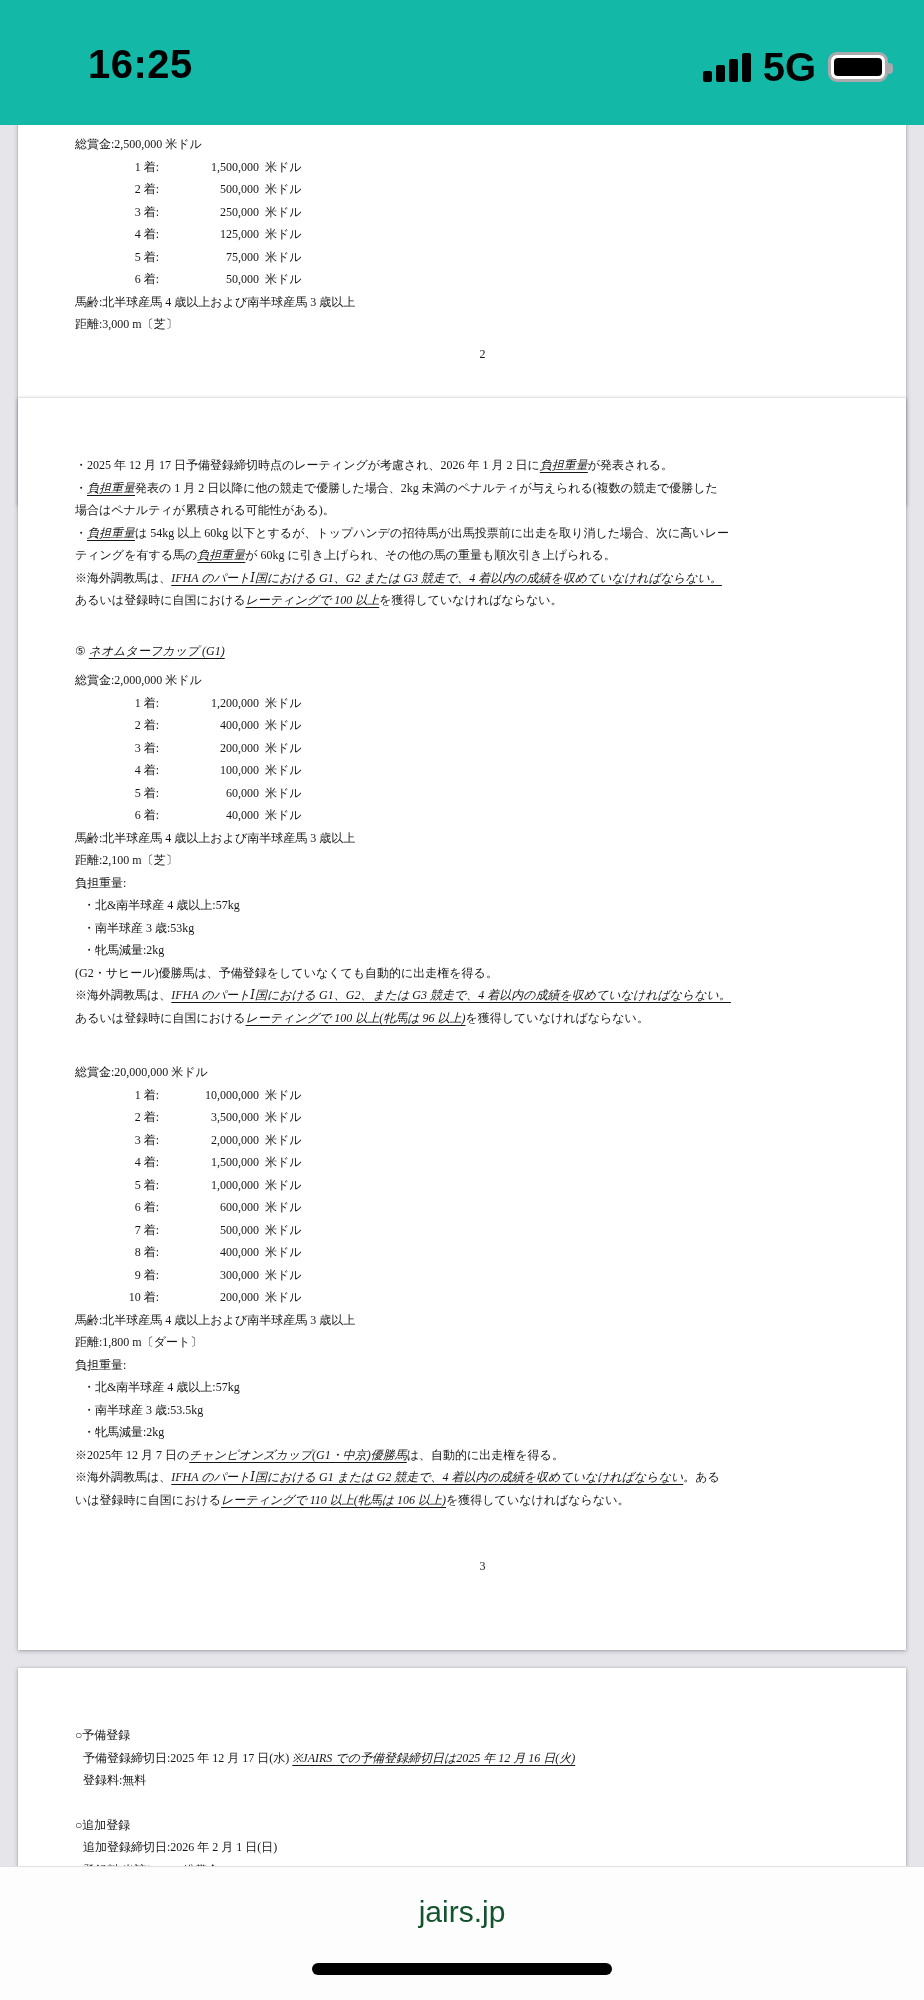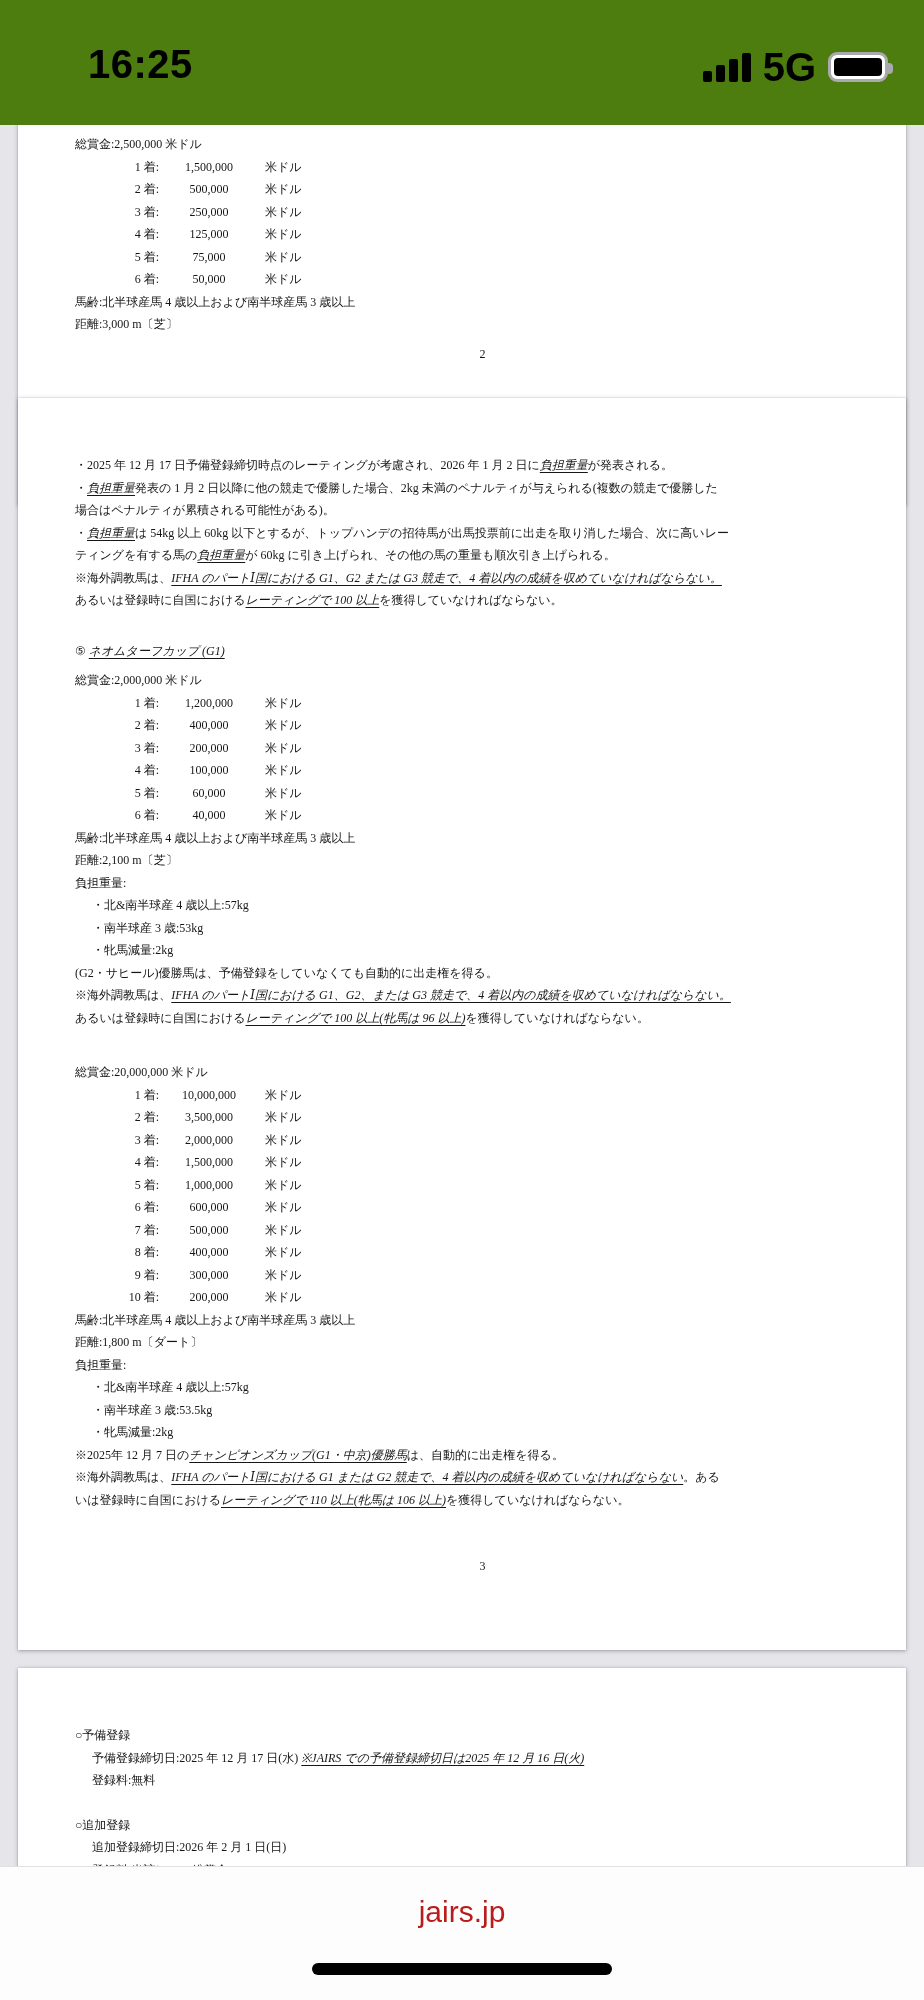--- a/index.html
+++ b/index.html
@@ -2,21 +2,21 @@
 <html><head>
 <meta charset="utf-8">
 <style>
   html,body{margin:0;padding:0;}
   body{width:924px;height:2000px;background:#fff;overflow:hidden;position:relative;
        font-family:"Liberation Serif","DejaVu Serif",serif;color:#161616;
        -webkit-font-smoothing:antialiased;}
   .screen{position:absolute;inset:0;}
 
   
-  .status-bar{position:absolute;top:0;left:0;width:924px;height:125px;background:#4d7c0f;}
+  .status-bar{position:absolute;top:0;left:0;width:924px;height:125px;background:#14b8a6;}
   .time{position:absolute;left:88px;top:42px;font-family:"Liberation Sans",sans-serif;
         font-size:40px;font-weight:700;letter-spacing:.5px;color:#000;}
   .status-right{position:absolute;right:36px;top:52px;display:flex;align-items:center;gap:12px;}
   .signal{display:flex;align-items:flex-end;gap:4px;height:30px;}
   .signal i{display:block;width:9px;background:#000;border-radius:2px;}
   .signal .s1{height:11px}.signal .s2{height:17px}.signal .s3{height:23px}.signal .s4{height:29px}
   .net{font-family:"Liberation Sans",sans-serif;font-size:40px;font-weight:600;color:#000;line-height:30px;}
   .battery{position:relative;width:60px;height:30px;box-sizing:border-box;
            border:3px solid #a9a9ae;border-radius:9px;background:#fff;}
   .bat-fill{position:absolute;left:3px;top:3px;right:3px;bottom:3px;background:#000;border-radius:4px;}
@@ -29,36 +29,36 @@
   .page{position:absolute;left:18px;width:888px;background:#fff;box-sizing:border-box;
         box-shadow:0 1px 4px rgba(50,50,65,.38),0 0 1px rgba(50,50,65,.25);
         font-size:12px;line-height:22.5px;}
   .page2{top:-28px;height:408px;padding:36px 16px 0 57px;}
   .page3{top:273px;height:1252px;padding:56px 16px 0 57px;}
   .page4{top:1543px;height:380px;padding:56px 16px 0 57px;}
   .ln{white-space:pre;}
   .u{text-decoration:underline;text-underline-offset:3px;text-decoration-thickness:1px;font-style:italic;}
   .prow{display:flex;white-space:pre;margin-left:26px;}
   .pr-rank{display:inline-block;width:58px;text-align:right;}
-  .pr-amt{display:inline-block;width:100px;text-align:center;}
+  .pr-amt{display:inline-block;width:100px;text-align:right;}
   .pr-unit{display:inline-block;padding-left:6px;}
-  .indent{margin-left:17px;}
+  .indent{margin-left:8px;}
   .pageno{text-align:center;}
   .page2 .pageno{margin-top:7px;}
   .page3 .pageno{margin-top:44px;}
   .gap-a{height:28px;}  
   .gap-b{height:7px;}   
   .gap-c{height:25px;}  
   .gap-d{height:22px;}  
 
   
   .bottom-bar{position:absolute;top:1866px;left:0;width:924px;height:134px;
               background:#fdfdfd;border-top:1px solid #e0e0e3;}
   .url{margin-top:28px;text-align:center;font-family:"Liberation Sans",sans-serif;
-       font-size:30px;color:#b91c1c;}
+       font-size:30px;color:#14532d;}
   .home-indicator{position:absolute;left:312px;top:96px;width:300px;height:12px;
                   border-radius:7px;background:#000;}
 </style>
 </head>
 <body>
 
 <div class="screen">
 
   <div class="status-bar">
     <div class="time">16:25</div>

